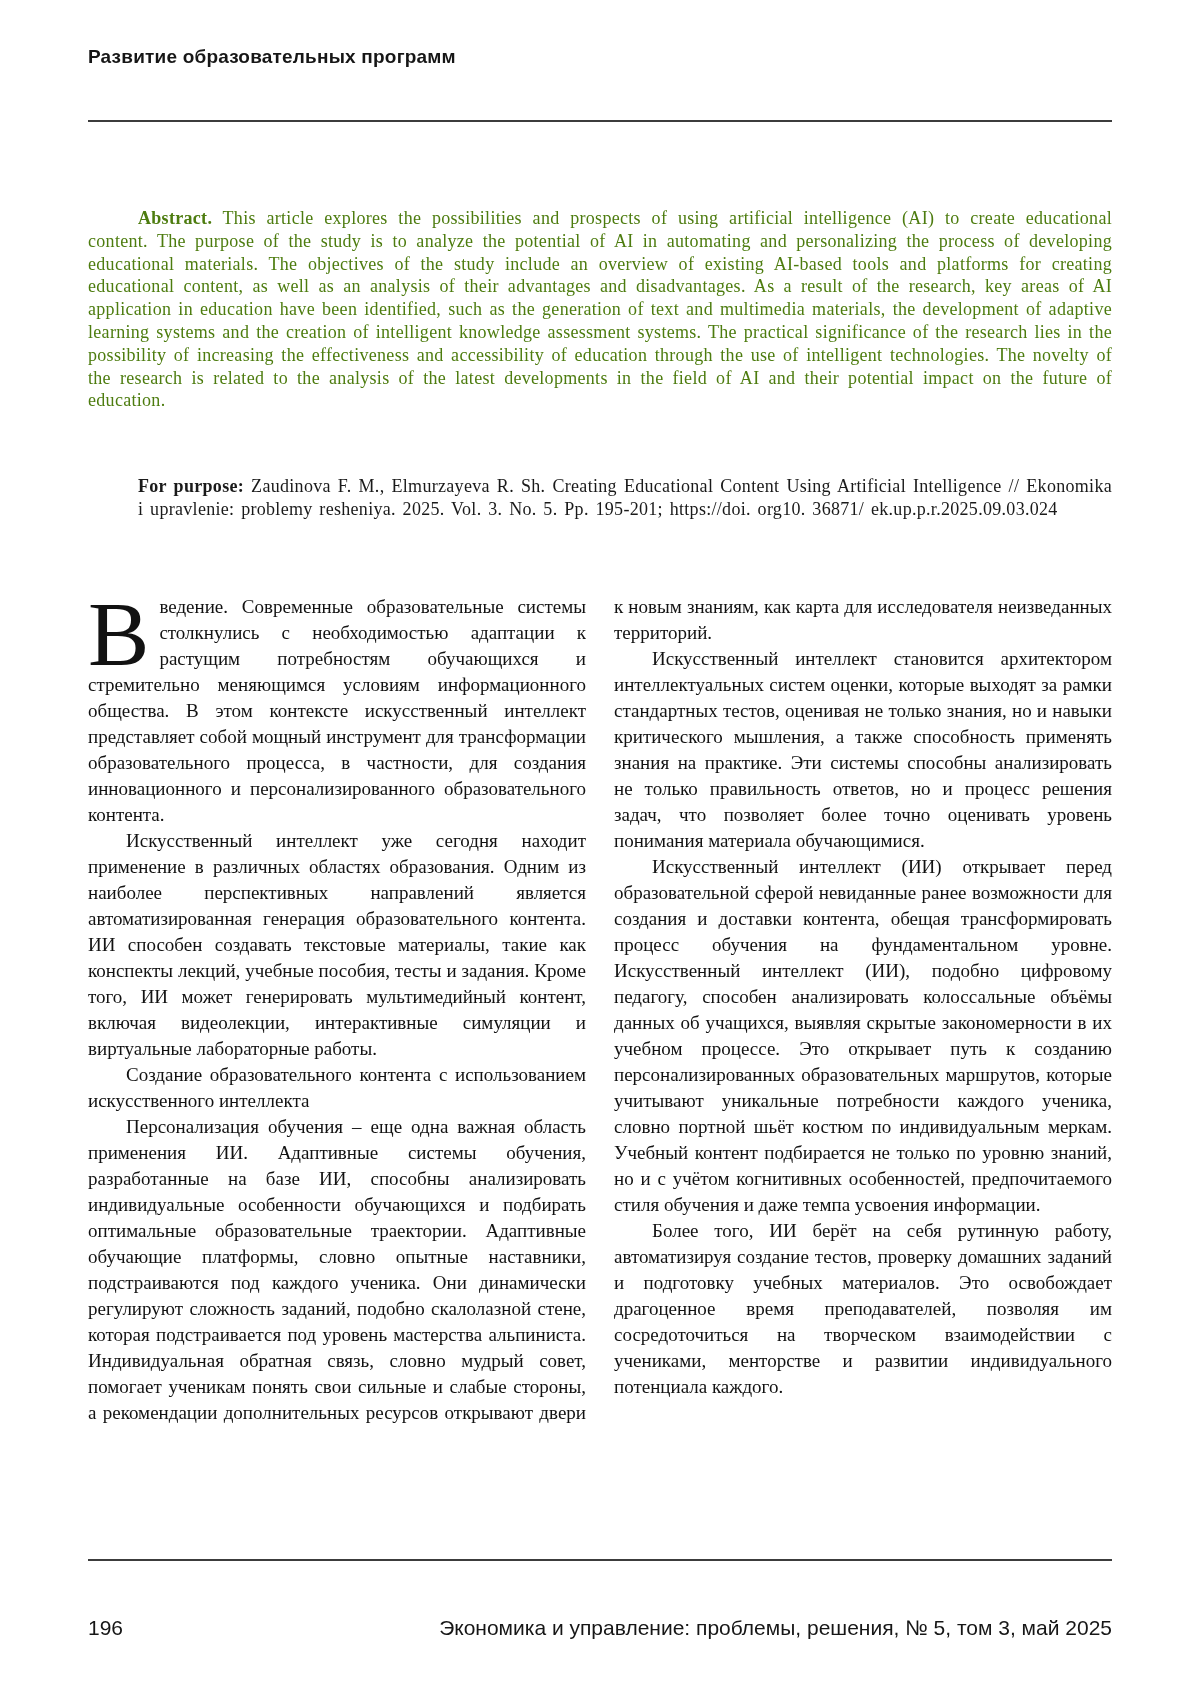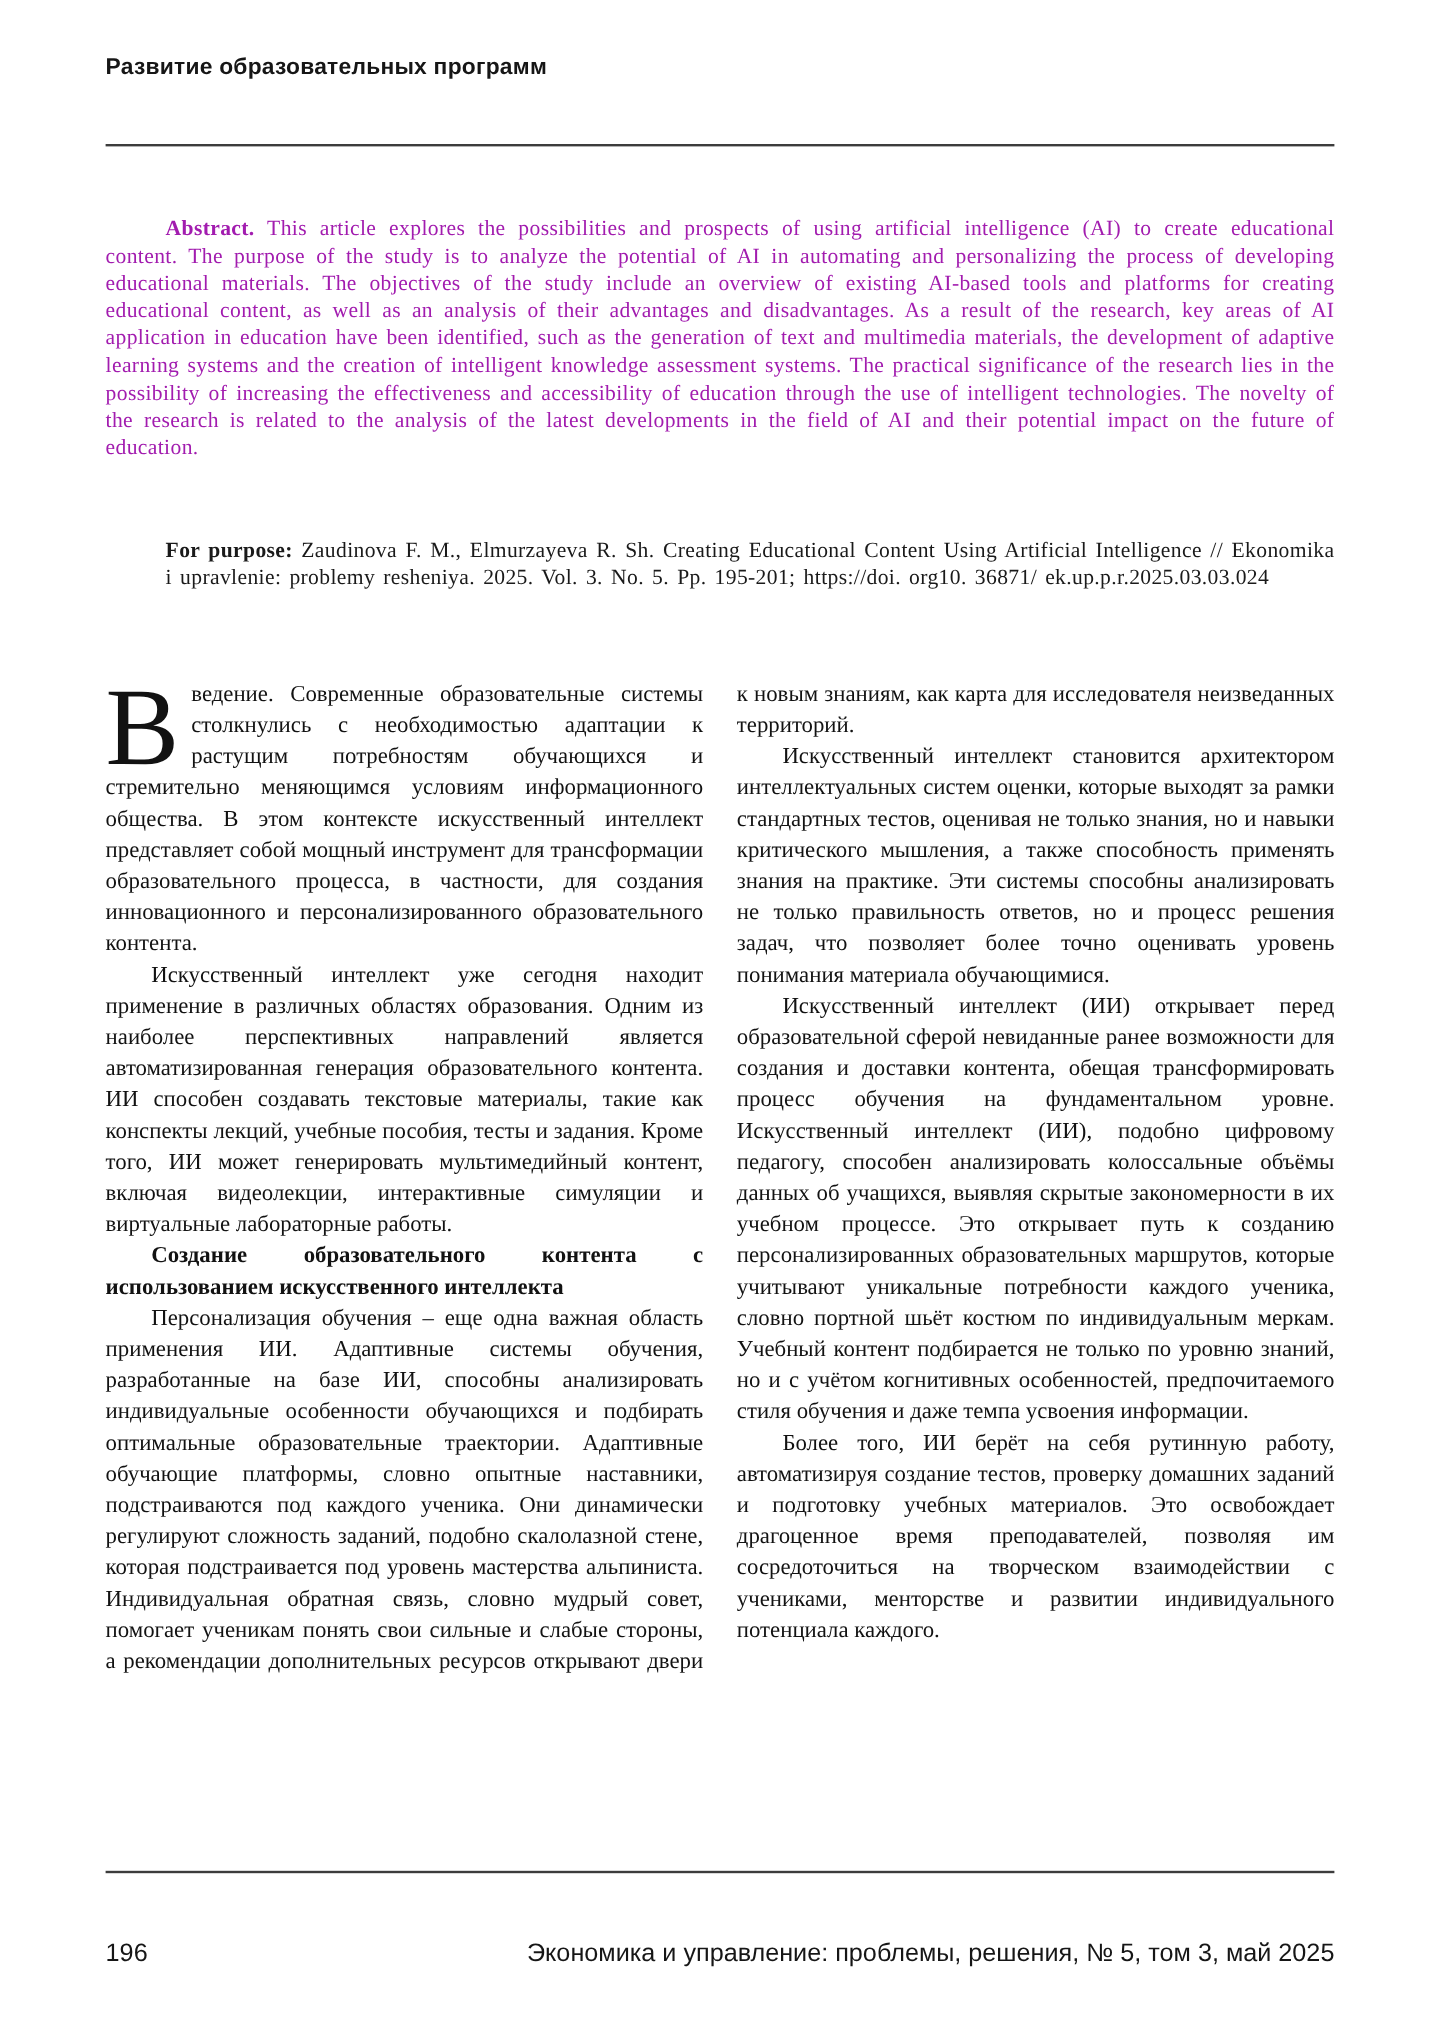--- a/index.html
+++ b/index.html
@@ -28,23 +28,24 @@
   }
   .header-rule {
     border: none;
     border-top: 2px solid #3c3c3c;
     margin: 11px 0 16px 0;
   }
   .front-matter {
     font-size: 18px;
     line-height: 22.8px;
     text-align: justify;
-    color: #a21caf;
+    color: #4d7c0f;
     letter-spacing: 0.3px;
     word-spacing: 2px;
+    margin-top: 28px;
   }
   .front-matter p.indented { text-indent: 50px; }
   .front-matter b { font-weight: 700; }
   .citation-block {
     margin: 22px 0 0 50px;
     font-size: 18px;
     line-height: 23px;
     text-align: justify;
     letter-spacing: 0.3px;
     word-spacing: 2px;
@@ -66,21 +67,21 @@
   .body-columns p b { font-weight: 400; }
   .dropcap {
     float: left;
     font-size: 92px;
     line-height: 72px;
     padding: 4px 10px 0 0;
     font-weight: 400;
     color: #121212;
   }
   .section-heading {
-    font-weight: 700;
+    font-weight: 400;
   }
   .footer-rule {
     border: none;
     border-top: 2px solid #3c3c3c;
     margin-top: auto;
   }
   .page-footer {
     margin-top: 14px;
     display: flex;
     justify-content: space-between;
@@ -98,21 +99,21 @@
   <div class="running-title">Развитие образовательных программ</div>
   <hr class="header-rule">
 
   <div class="front-matter">
     <p class="indented">
       <b>Abstract.</b><span> This article explores the possibilities and prospects of using artificial intelligence (AI) to create educational content. The purpose of the study is to analyze the potential of AI in automating and personalizing the process of developing educational materials. The objectives of the study include an overview of existing AI-based tools and platforms for creating educational content, as well as an analysis of their advantages and disadvantages. As a result of the research, key areas of AI application in education have been identified, such as the generation of text and multimedia materials, the development of adaptive learning systems and the creation of intelligent knowledge assessment systems. The practical significance of the research lies in the possibility of increasing the effectiveness and accessibility of education through the use of intelligent technologies. The novelty of the research is related to the analysis of the latest developments in the field of AI and their potential impact on the future of education.</span>
     </p>
   </div>
 
   <div class="citation-block">
-    <b>For purpose:</b><span> Zaudinova F. M., Elmurzayeva R. Sh. Creating Educational Content Using Artificial Intelligence // Ekonomika i upravlenie: problemy resheniya. 2025. Vol. 3. No. 5. Pp. 195-201; https://doi. org10. 36871/ ek.up.p.r.2025.03.03.024</span>
+    <b>For purpose:</b><span> Zaudinova F. M., Elmurzayeva R. Sh. Creating Educational Content Using Artificial Intelligence // Ekonomika i upravlenie: problemy resheniya. 2025. Vol. 3. No. 5. Pp. 195-201; https://doi. org10. 36871/ ek.up.p.r.2025.09.03.024</span>
   </div>
 
   <div class="body-columns">
     <p class="intro">
       <span class="dropcap">В</span><b>ведение.</b><span> Современные образовательные системы столкнулись с необходимостью адаптации к растущим потребностям обучающихся и стремительно меняющимся условиям информационного общества. В этом контексте искусственный интеллект представляет собой мощный инструмент для трансформации образовательного процесса, в частности, для создания инновационного и персонализированного образовательного контента.</span>
     </p>
     <p>Искусственный интеллект уже сегодня находит применение в различных областях образования. Одним из наиболее перспективных направлений является автоматизированная генерация образовательного контента. ИИ способен создавать текстовые материалы, такие как конспекты лекций, учебные пособия, тесты и задания. Кроме того, ИИ может генерировать мультимедийный контент, включая видеолекции, интерактивные симуляции и виртуальные лабораторные работы.</p>
     <p class="section-heading">Создание образовательного контента с использованием искусственного интеллекта</p>
     <p>Персонализация обучения – еще одна важная область применения ИИ. Адаптивные системы обучения, разработанные на базе ИИ, способны анализировать индивидуальные особенности обучающихся и подбирать оптимальные образовательные траектории. Адаптивные обучающие платформы, словно опытные наставники, подстраиваются под каждого ученика. Они динамически регулируют сложность заданий, подобно скалолазной стене, которая подстраивается под уровень мастерства альпиниста. Индивидуальная обратная связь, словно мудрый совет, помогает ученикам понять свои сильные и слабые стороны, а рекомендации дополнительных ресурсов открывают двери к новым знаниям, как карта для исследователя неизведанных территорий.</p>
     <p>Искусственный интеллект становится архитектором интеллектуальных систем оценки, которые выходят за рамки стандартных тестов, оценивая не только знания, но и навыки критического мышления, а также способность применять знания на практике. Эти системы способны анализировать не только правильность ответов, но и процесс решения задач, что позволяет более точно оценивать уровень понимания материала обучающимися.</p>

